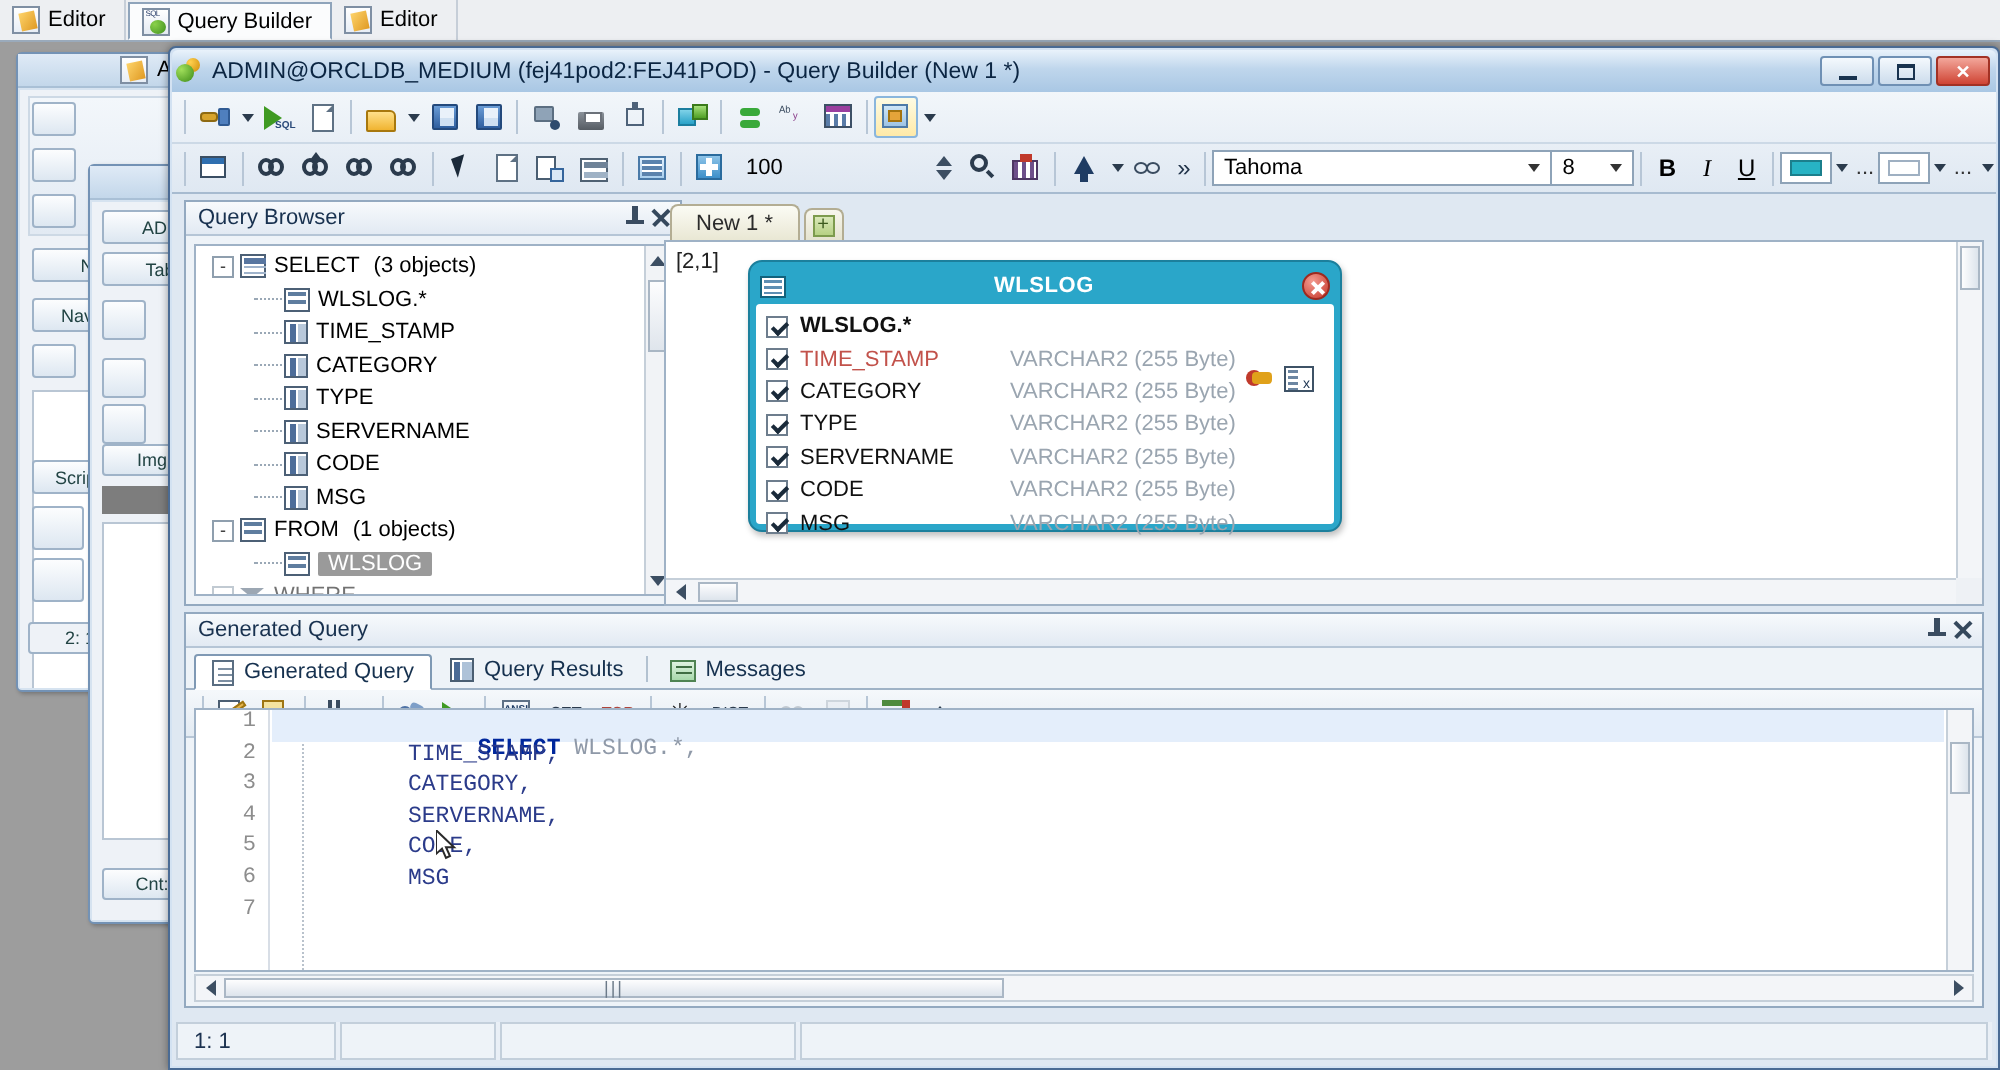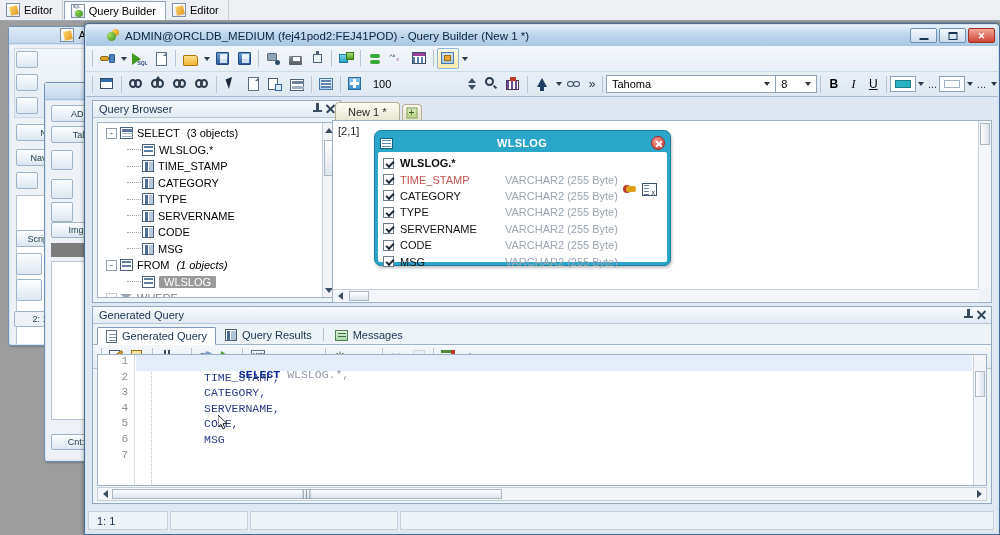--- a/index.html
+++ b/index.html
@@ -21,21 +21,21 @@
   .ico-sql:before{content:"SQL";position:absolute;left:1px;top:-1px;font-size:4px;color:#2b3f6b;letter-spacing:-0.3px;}
 
   .win-back{position:absolute;background:#d6e3f0;border:1px solid #7392b5;border-radius:3px;box-shadow:1px 1px 2px rgba(0,0,0,.25);}
   .win-back .wb-title{height:17px;background:linear-gradient(#dfeaf6,#c3d7ea);border-bottom:1px solid #a9c0d6;display:flex;align-items:center;gap:4px;padding:0 4px;font-size:11px;white-space:nowrap;overflow:hidden;justify-content:flex-end;}
   .wb-body{background:#eef2f7;position:absolute;left:1px;right:1px;top:18px;bottom:1px;overflow:hidden;}
   .wb-btn{border:1px solid #9fb3c8;background:linear-gradient(#fcfdfe,#dde7f1);border-radius:2px;display:flex;align-items:center;justify-content:center;font-size:9px;color:#244;}
   .wb-strip{position:absolute;background:#fff;border:1px solid #b9c6d4;}
 
   
   #main-window{position:absolute;left:84px;top:23px;width:916px;height:512px;border:1px solid #4a6b94;border-radius:4px 4px 0 0;background:#d3e2f2;box-shadow:0 0 4px rgba(0,0,0,.4);}
-  #title-bar{height:21px;margin:1px;border-radius:3px 3px 0 0;background:linear-gradient(#e9f2fb,#bfd6ec 45%,#a9c7e4);display:flex;align-items:center;padding:0 3px 0 20px;}
+  #title-bar{height:21px;margin:1px;border-radius:3px 3px 0 0;background:linear-gradient(#e9f2fb,#bfd6ec 45%,#a9c7e4);display:flex;align-items:center;padding:0 3px 0 1px;}
   #title-bar .t-ico{width:14px;height:14px;margin-right:5px;position:relative;flex:0 0 auto;}
   #title-bar .t-ico:after{content:"";position:absolute;left:1px;top:3px;width:9px;height:9px;border-radius:50%;background:radial-gradient(circle at 30% 30%,#a2e05c,#3b8a16);}
   #title-bar .t-ico:before{content:"";position:absolute;left:6px;top:0px;width:7px;height:7px;border-radius:50%;background:radial-gradient(circle at 30% 30%,#ffd14f,#cf8b08);}
   #win-title{font-size:11.5px;color:#0b2542;white-space:nowrap;overflow:hidden;flex:1;}
   .wbtns{display:flex;gap:2px;align-items:center;}
   .wbtn{width:27px;height:15px;border:1px solid #6f90b4;border-radius:2px;background:linear-gradient(#f4f9fd,#ccdcec);position:relative;}
   .wbtn.close{background:linear-gradient(#f3a79b,#cf4434);border-color:#a23124;}
   .wbtn i{position:absolute;left:50%;top:50%;transform:translate(-50%,-50%);font-style:normal;font-size:9px;color:#18334f;}
   .wbtn.close i{color:#fff;font-weight:bold;}
   .wbtn .mn{position:absolute;left:50%;top:9px;transform:translateX(-50%);width:9px;height:2px;background:#18334f;}
@@ -570,21 +570,21 @@
           </div>
           <div class="tnode" style="padding-left:24px;">
             <span class="dash"></span>
             <span class="col-ico"></span>
             <span>MSG</span>
           </div>
           <div class="tnode" style="padding-left:8px;">
             <span class="exp">-</span>
             <span class="grid-ico"></span>
             <span>FROM</span>
-            <span style="margin-left:7px;font-style:italic;">(1 objects)</span>
+            <span style="margin-left:7px;">(1 objects)</span>
           </div>
           <div class="tnode" style="padding-left:24px;">
             <span class="dash"></span>
             <span class="grid-ico"></span>
             <span class="selnode">WLSLOG</span>
           </div>
           <div class="tnode" style="padding-left:8px;opacity:.55;">
             <span class="exp">-</span>
             <span class="filt-ico"></span>
             <span>WHERE</span>

